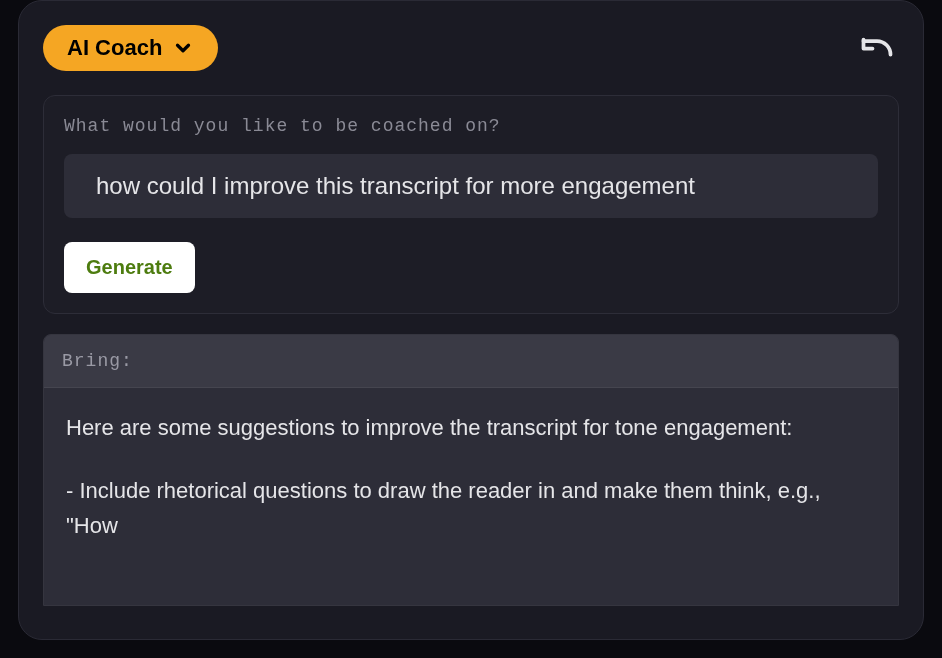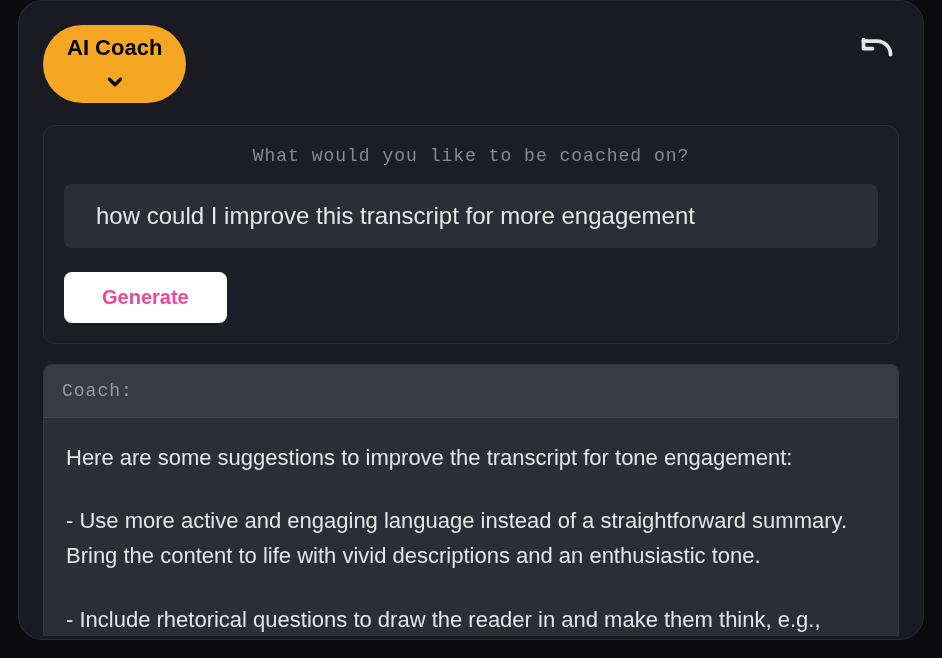--- a/index.html
+++ b/index.html
@@ -39,21 +39,20 @@
       color: #000;
       border-radius: 999px;
       padding: 10px 24px;
       font-size: 22px;
       font-weight: 700;
       display: flex;
       align-items: center;
       gap: 10px;
       cursor: pointer;
       border: none;
-      flex-direction: column;
     }
     
     .chevron {
       display: inline-flex;
     }
     
     .back-arrow {
       cursor: pointer;
       padding: 4px;
     }
@@ -65,41 +64,40 @@
       padding: 20px;
       margin-bottom: 20px;
     }
     
     .prompt-label {
       font-family: 'Courier New', monospace;
       font-size: 18px;
       color: #8a8a95;
       margin-bottom: 18px;
       letter-spacing: 1px;
-      text-align: center;
     }
     
     .prompt-input {
       width: 100%;
       background: #2d2d38;
       border: none;
       border-radius: 8px;
       padding: 18px 32px;
       color: #e5e5e8;
       font-size: 24px;
       font-family: inherit;
       margin-bottom: 24px;
     }
     
     .generate-btn {
       background: #fff;
-      color: #ec4899;
+      color: #4d7c0f;
       border: none;
       border-radius: 8px;
-      padding: 14px 38px;
+      padding: 14px 22px;
       font-size: 20px;
       font-weight: 700;
       cursor: pointer;
     }
     
     .output-box {
       background: #2d2d38;
       border: 1px solid #35353f;
       border-radius: 8px 8px 0 0;
       height: 272px;
@@ -169,21 +167,20 @@
     </div>
   </div>
 
   <div class="prompt-box">
     <div class="prompt-label">What would you like to be coached on?</div>
     <input type="text" class="prompt-input" value="how could I improve this transcript for more engagement" style="">
     <button class="generate-btn">Generate</button>
   </div>
 
   <div class="output-box">
-    <div class="output-header">Coach:</div>
+    <div class="output-header">Bring:</div>
     <div class="output-content">
       <p>Here are some suggestions to improve the transcript for tone engagement:</p>
-      <p>- Use more active and engaging language instead of a straightforward summary. Bring the content to life with vivid descriptions and an enthusiastic tone.</p>
       <p>- Include rhetorical questions to draw the reader in and make them think, e.g., "How</p>
     </div>
   </div>
 
 </div>
 
 </body></html>

